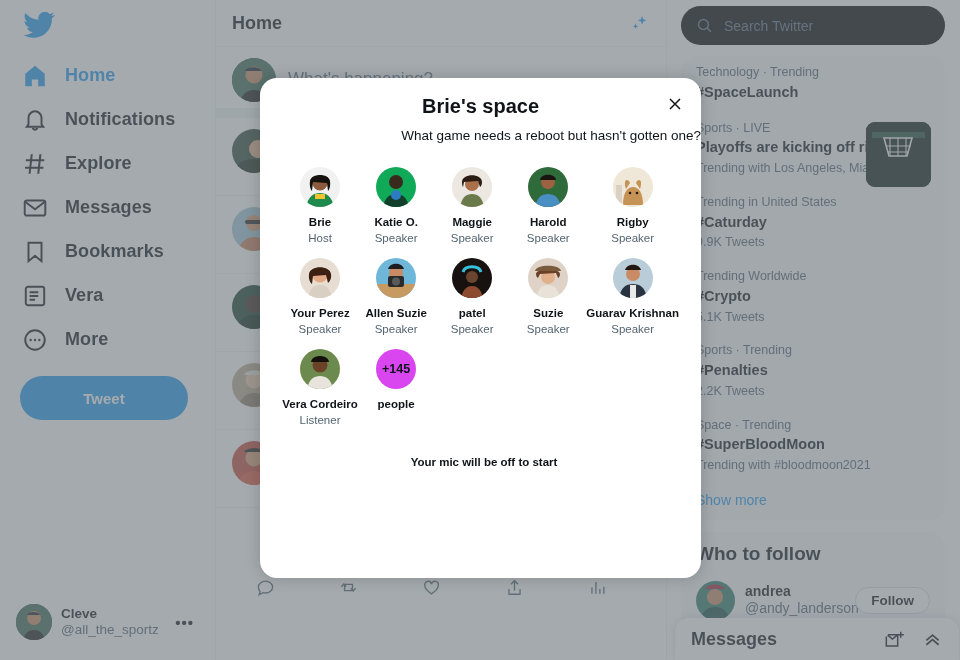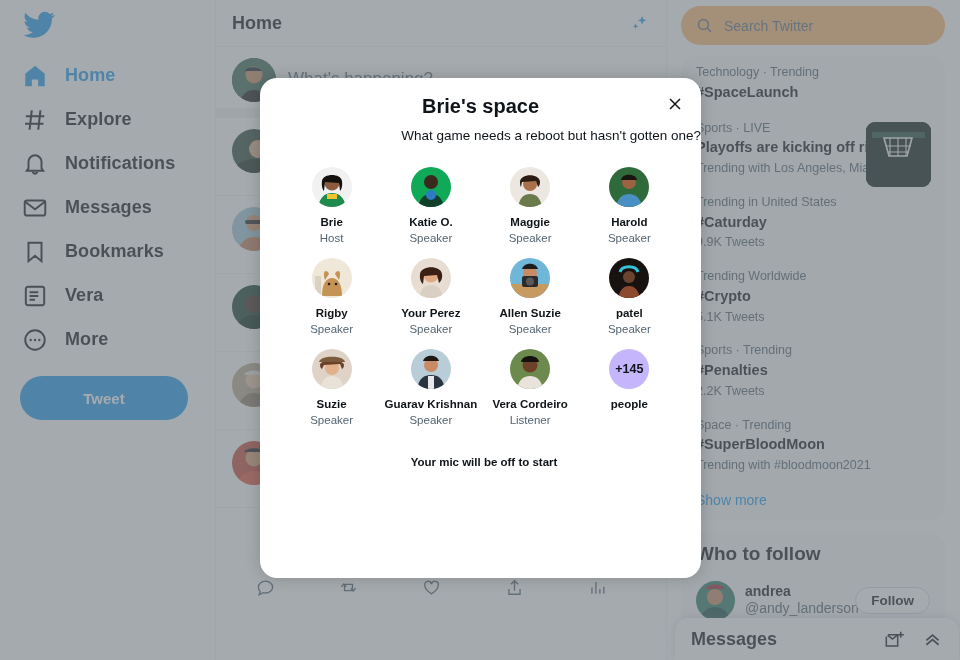--- a/index.html
+++ b/index.html
@@ -56,21 +56,21 @@
   .feed-av { width:44px;height:44px;border-radius:50%;flex:none; overflow:hidden;}
   .tweet-tail { padding:4px 16px 0 72px; }
   .tweet-line { font-size:14.5px; color:#0f1419; line-height:1.35; }
   .ascii { font-family:"Liberation Mono",monospace; font-size:15px;
            color:#0f1419; letter-spacing:2px; margin-top:2px;}
   .actions { display:flex; padding:8px 16px 0 40px; gap:64px; color:#536471; }
   .actions .ico { width:19px;height:19px; display:block; }
 
   
   .right { width: 292px; flex:none; padding: 6px 14px 0 14px; position:relative;}
-  .search { height:39px; background:#fdba74; border-radius:999px;
+  .search { height:39px; background:#000000; border-radius:999px;
             display:flex; align-items:center; gap:11px; padding:0 15px;
             margin-bottom:11px; }
   .search .ico { width:17px;height:17px;color:#5b7083;flex:none;}
   .search-ph { font-size:14px; color:#5b7083; }
   .card { background:#f7f9f9; border-radius:16px; overflow:hidden;
           margin-bottom:12px; }
   .card-title { font-size:19px; font-weight:800; color:#0f1419;
                 padding:11px 15px 7px 15px; }
   .trend { padding:7px 15px 8px 15px; position:relative; }
   .trend-meta { font-size:12.5px; color:#536471; line-height:1.5; }
@@ -106,30 +106,30 @@
            background:#fff; border-radius:17px; z-index:5;
            box-shadow:0 0 16px rgba(0,0,0,.18); }
   .modal-close { position:absolute; right:14px; top:13px; width:25px;height:25px;
                  display:flex;align-items:center;justify-content:center;
                  color:#0f1419; cursor:pointer; }
   .modal-close .ico { width:16px;height:16px;display:block;}
   .modal-title { text-align:center; font-size:20px; font-weight:800;
                  color:#0f1419; padding-top:17px; }
   .modal-sub { text-align:right; font-size:13.5px; color:#0f1419;
                padding-top:10px; }
-  .grid { display:grid; grid-template-columns:repeat(4,1fr);
+  .grid { display:grid; grid-template-columns:repeat(5,1fr);
           padding:24px 22px 0 22px; row-gap:14px; }
   .person { display:flex; flex-direction:column; align-items:center; }
   .p-av { width:40px;height:40px;border-radius:50%; overflow:hidden;
           position:relative; }
   .p-name { font-size:11.5px; font-weight:700; color:#0f1419;
             margin-top:9px; text-align:center; white-space:nowrap; }
   .p-role { font-size:11.5px; color:#536471; margin-top:4px; }
   .overflow-av { width:40px;height:40px;border-radius:50%;
-                 background:#c4b5fd; display:flex;align-items:center;
+                 background:#d946ef; display:flex;align-items:center;
                  justify-content:center; font-size:12.5px; font-weight:800;
                  color:#0f1419; }
   .mic-note { text-align:center; font-size:11.5px; font-weight:700;
               color:#0f1419; margin-top:30px;margin-left:7px; }
   .join-btn { display:block; margin:11px auto 0 auto; width:399px; height:44px;
               border:none; border-radius:999px; color:#fff;
               font-size:17px; font-weight:800; cursor:pointer;
               font-family:"Liberation Sans",sans-serif; }
 </style>
 </head>
@@ -144,31 +144,31 @@
         <path d="M23 4.9c-.8.4-1.7.7-2.6.8 1-.6 1.7-1.5 2-2.6-.9.5-1.9.9-3 1.1-.8-.9-2-1.5-3.3-1.5-2.5 0-4.6 2.1-4.6 4.6 0 .4 0 .7.1 1C7.9 8.1 4.6 6.3 2.4 3.6c-.4.7-.6 1.5-.6 2.3 0 1.6.8 3 2 3.8-.7 0-1.4-.2-2-.6v.1c0 2.2 1.6 4.1 3.7 4.5-.4.1-.8.2-1.2.2-.3 0-.6 0-.9-.1.6 1.8 2.2 3.1 4.3 3.2-1.6 1.2-3.5 2-5.7 2-.4 0-.7 0-1.1-.1 2 1.3 4.5 2.1 7.1 2.1 8.5 0 13.1-7 13.1-13.1v-.6c.9-.7 1.7-1.5 2.3-2.4z"></path>
       </svg>
 
       <div class="nav-item active">
         <svg class="ico" viewBox="0 0 24 24" fill="currentColor">
             <path d="M12 2.6 3 10v11.4h6.1v-6.2h5.8v6.2H21V10z"></path>
           </svg>
         <span class="nav-label">Home</span>
       </div>
       <div class="nav-item">
-        <svg class="ico" viewBox="0 0 24 24" fill="none" stroke="currentColor" stroke-width="1.9">
-            <path d="M9 3 7 21M17 3l-2 18M3.5 8.5h17M2.8 15.5h17"></path>
-          </svg>
-        <span class="nav-label">Explore</span>
-      </div>
-      <div class="nav-item">
         <svg class="ico" viewBox="0 0 24 24" fill="none" stroke="currentColor" stroke-width="1.8">
             <path d="M18 16V10a6 6 0 1 0-12 0v6l-1.6 2.2h15.2z"></path>
             <path d="M9.8 19.3a2.3 2.3 0 0 0 4.4 0"></path>
           </svg>
         <span class="nav-label">Notifications</span>
+      </div>
+      <div class="nav-item">
+        <svg class="ico" viewBox="0 0 24 24" fill="none" stroke="currentColor" stroke-width="1.9">
+            <path d="M9 3 7 21M17 3l-2 18M3.5 8.5h17M2.8 15.5h17"></path>
+          </svg>
+        <span class="nav-label">Explore</span>
       </div>
       <div class="nav-item">
         <svg class="ico" viewBox="0 0 24 24" fill="none" stroke="currentColor" stroke-width="1.8">
             <rect x="2.5" y="5" width="19" height="14" rx="2"></rect>
             <path d="m3.2 6.5 8.8 6.6 8.8-6.6"></path>
           </svg>
         <span class="nav-label">Messages</span>
       </div>
       <div class="nav-item">
         <svg class="ico" viewBox="0 0 24 24" fill="none" stroke="currentColor" stroke-width="1.8">
@@ -188,20 +188,35 @@
             <circle cx="12" cy="12" r="9"></circle>
             <circle cx="8" cy="12" r="1.1" fill="currentColor" stroke="none"></circle>
             <circle cx="12" cy="12" r="1.1" fill="currentColor" stroke="none"></circle>
             <circle cx="16" cy="12" r="1.1" fill="currentColor" stroke="none"></circle>
           </svg>
         <span class="nav-label">More</span>
       </div>
 
       <button class="tweet-btn">Tweet</button>
 
+      <div class="account">
+        <div class="acct-av">
+          <svg viewBox="0 0 36 36" width="36" height="36">
+              <rect width="36" height="36" fill="#3c6b54"></rect>
+              <circle cx="18" cy="14" r="7" fill="#c98b63"></circle>
+              <path d="M7 36c1.5-7 6-10 11-10s9.5 3 11 10z" fill="#1b1b1b"></path>
+              <path d="M11 11c1-4 12-4 13 0z" fill="#15202b"></path>
+            </svg>
+        </div>
+        <div class="acct-txt">
+          <div class="acct-name">Cleve</div>
+          <div class="acct-handle">@all_the_sportz</div>
+        </div>
+        <div class="acct-dots">•••</div>
+      </div>
     </div>
 
     <div class="center">
       <div class="center-head">
         <span class="center-title">Home</span>
         <svg class="sparkle" viewBox="0 0 24 24" fill="currentColor">
             <path d="M15 3.5 16.4 7 20 8.4 16.4 9.8 15 13.3 13.6 9.8 10 8.4 13.6 7zM7.5 12l.9 2.3 2.3.9-2.3.9-.9 2.3-.9-2.3-2.3-.9 2.3-.9z"></path>
           </svg>
       </div>
 

